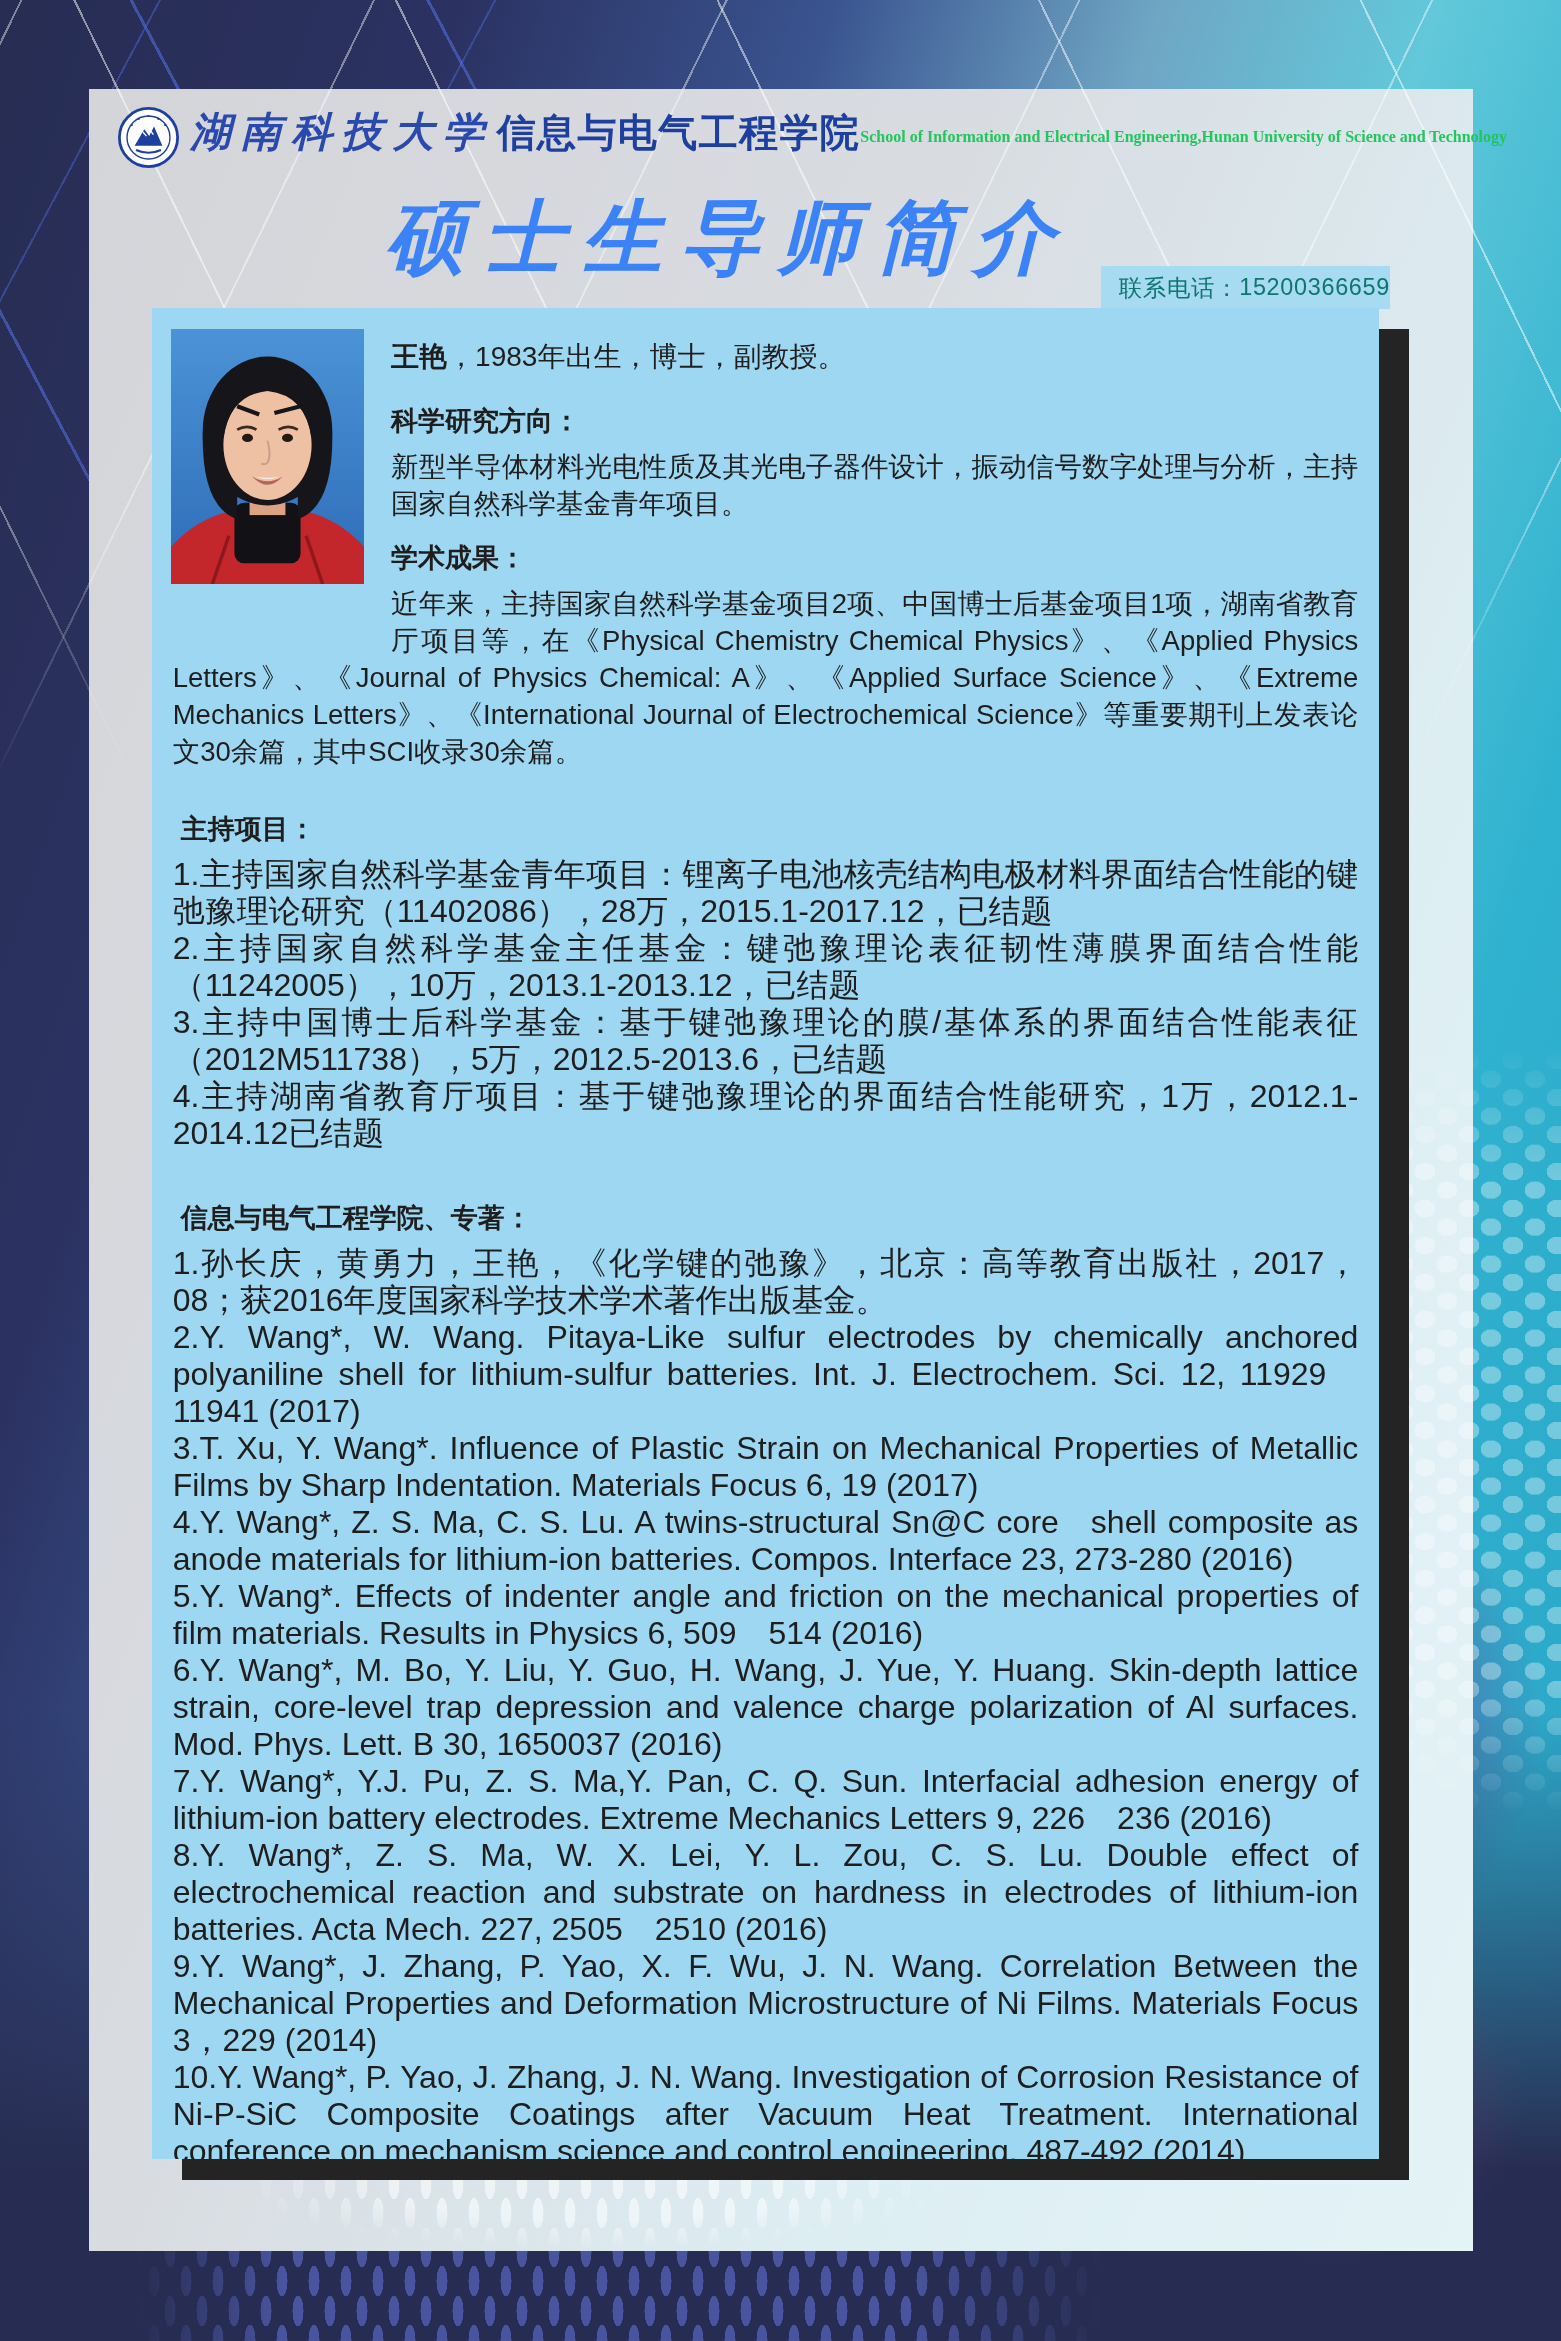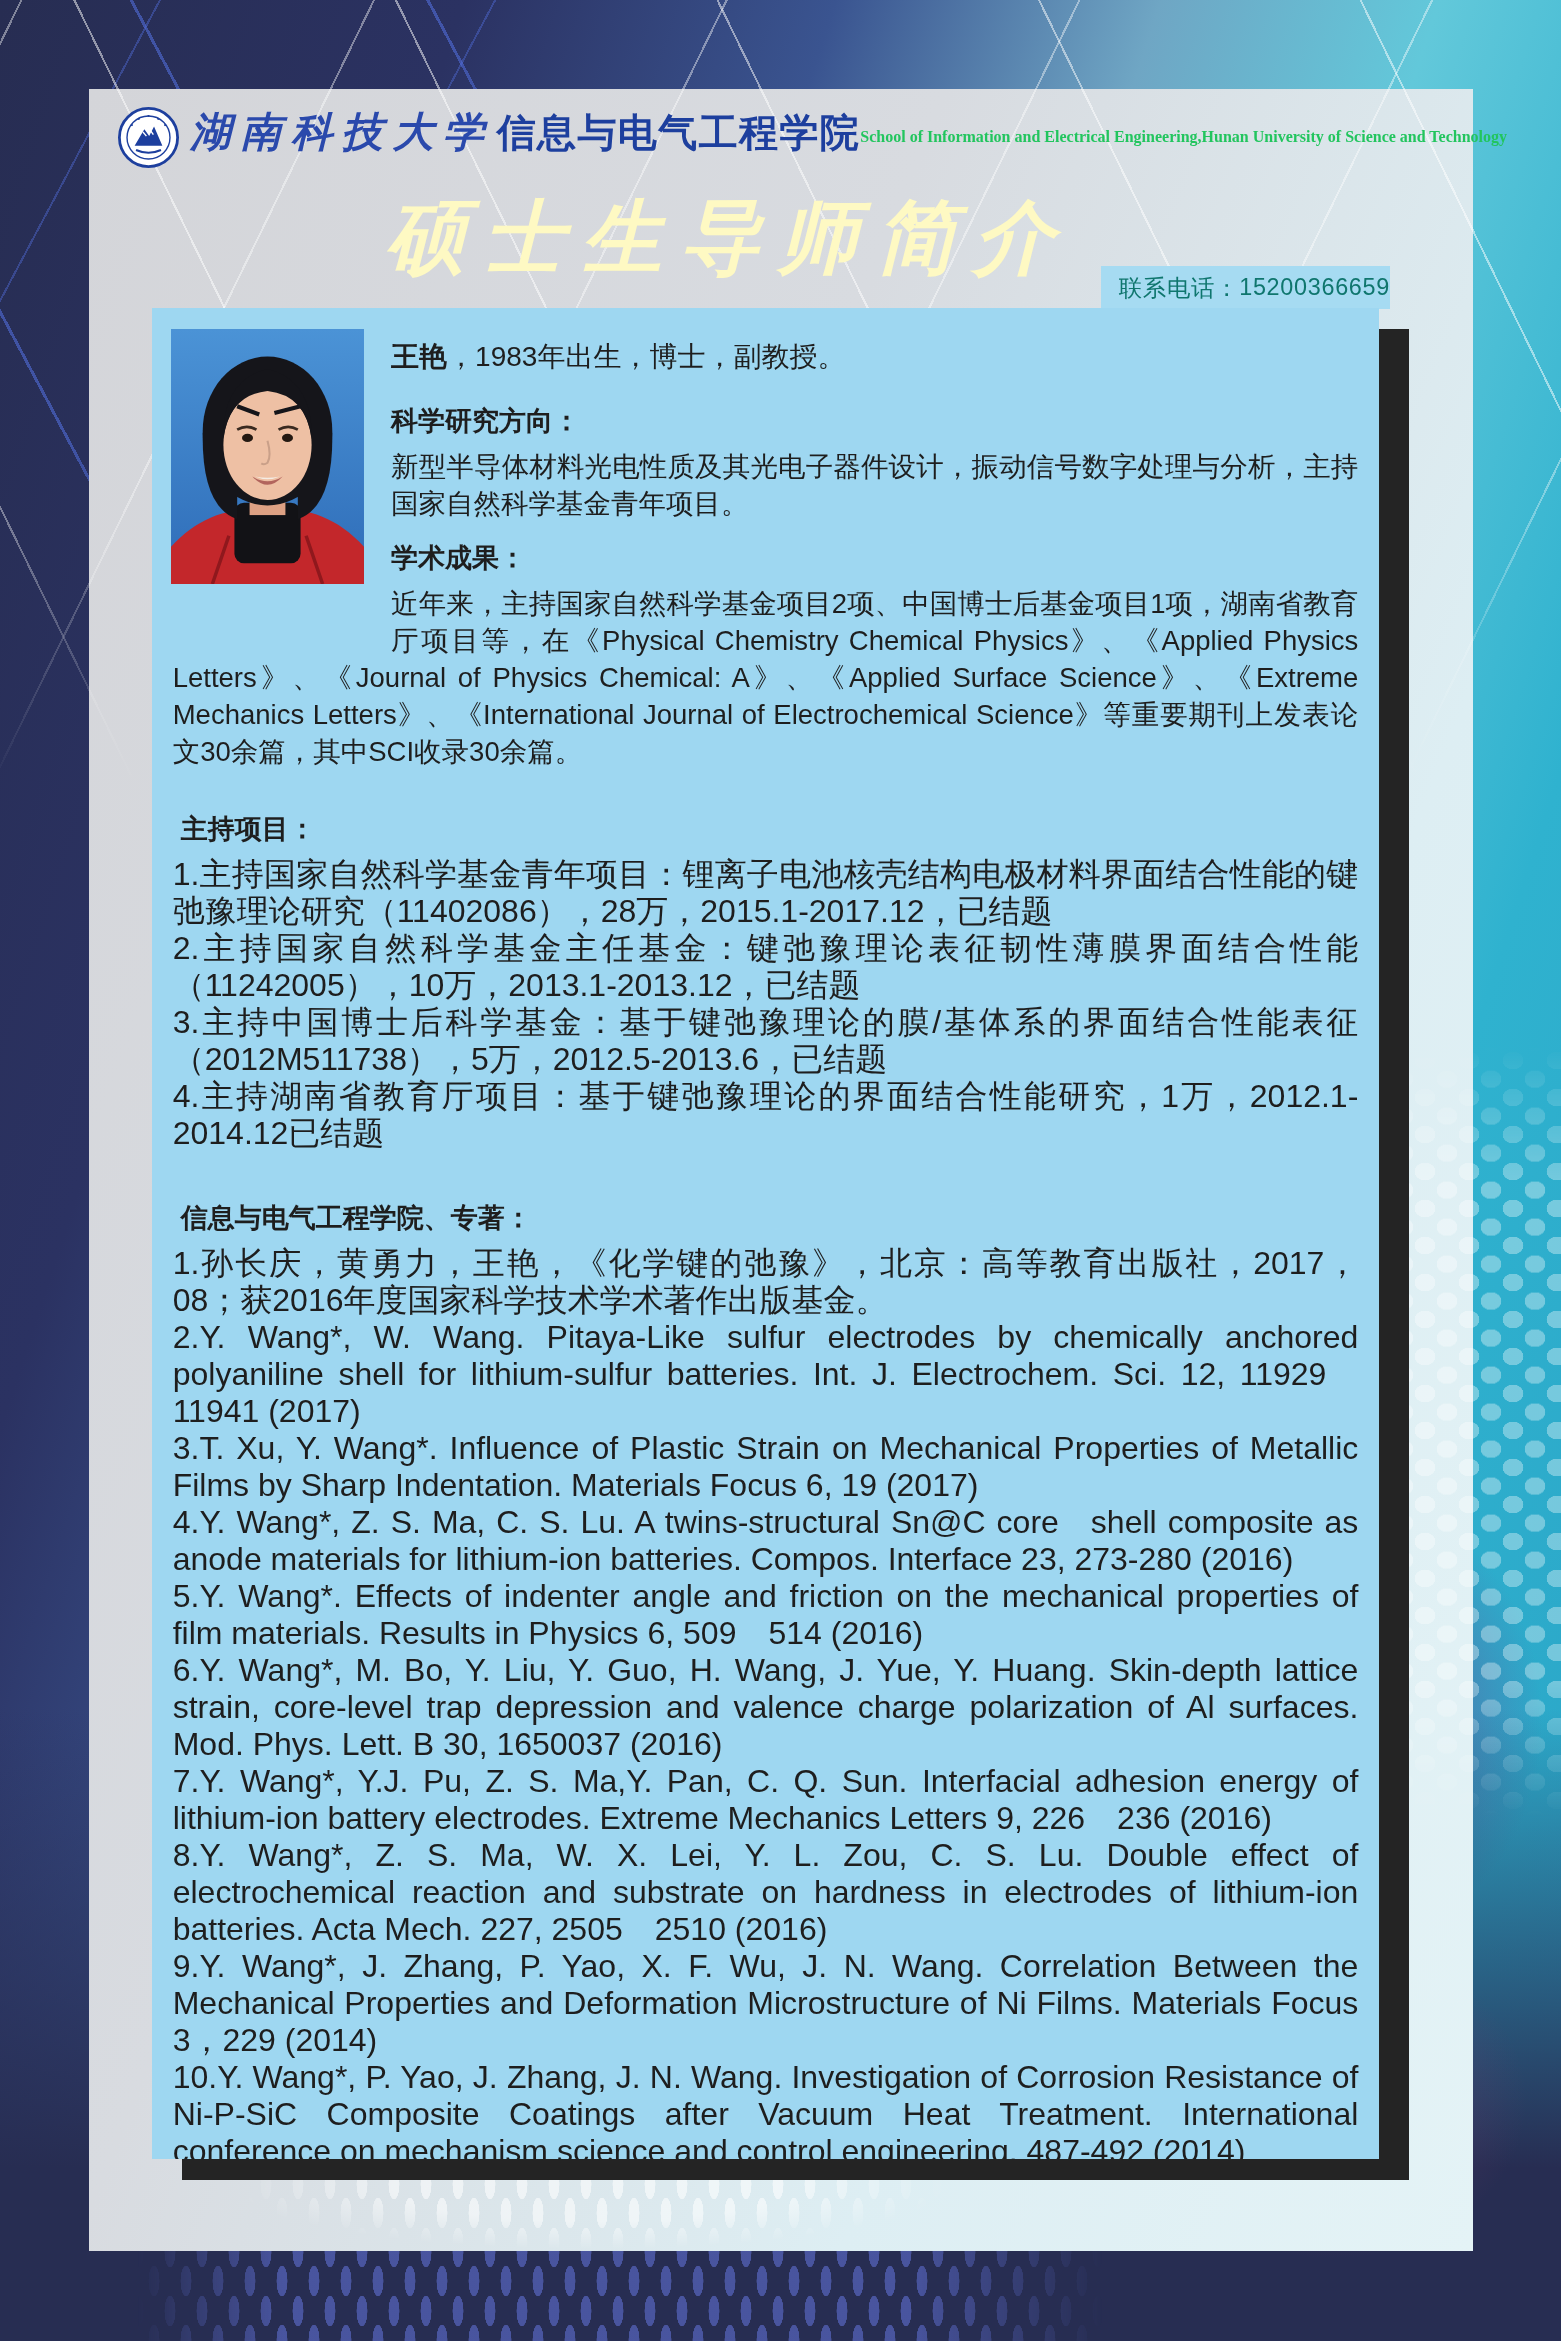--- a/index.html
+++ b/index.html
@@ -79,21 +79,21 @@
   .hdr-line1{white-space:nowrap;line-height:45px;}
   .uni-name{font-family:"DejaVu Serif","Liberation Serif",serif;font-style:italic;font-weight:bold;
     font-size:41px;letter-spacing:9.6px;color:#2a49ac;}
   .school-name{font-family:"Liberation Sans","DejaVu Sans",sans-serif;font-weight:bold;
     font-size:39px;letter-spacing:1.4px;color:#1d3f9e;}
   .hdr-line2{font-family:"Liberation Serif","DejaVu Serif",serif;font-weight:bold;
     font-size:16px;color:#22c55e;margin-top:18px;letter-spacing:0;}
   
   .title{left:89px;top:196px;width:1280px;text-align:center;
     font-family:"DejaVu Serif","Liberation Serif",serif;font-weight:bold;font-style:italic;
-    font-size:80px;line-height:83px;letter-spacing:18px;color:#fef9c3;}
+    font-size:80px;line-height:83px;letter-spacing:18px;color:#3b82f6;}
   .phone-bar{left:1101px;top:266px;width:289px;height:43px;background:#a6dbf2;
     display:flex;align-items:center;justify-content:flex-end;
     font-size:23.4px;color:#0f766e;letter-spacing:0.7px;}
   
   .card-shadow{left:182px;top:329px;width:1227px;height:1851px;background:#242424;}
   .card{left:152px;top:308px;width:1227px;height:1851px;background:#9ed7f1;
     box-sizing:border-box;padding:16.5px 20.7px 0 20.7px;overflow:hidden;color:#1e1e1e;}
   .photo{float:left;width:193px;height:255px;margin:4.1px 27.5px 40px -2.1px;display:block;}
   .name-line{font-size:28px;line-height:37px;margin:13.8px 0 27.5px 0;}
   .name-bold{font-weight:bold;}

